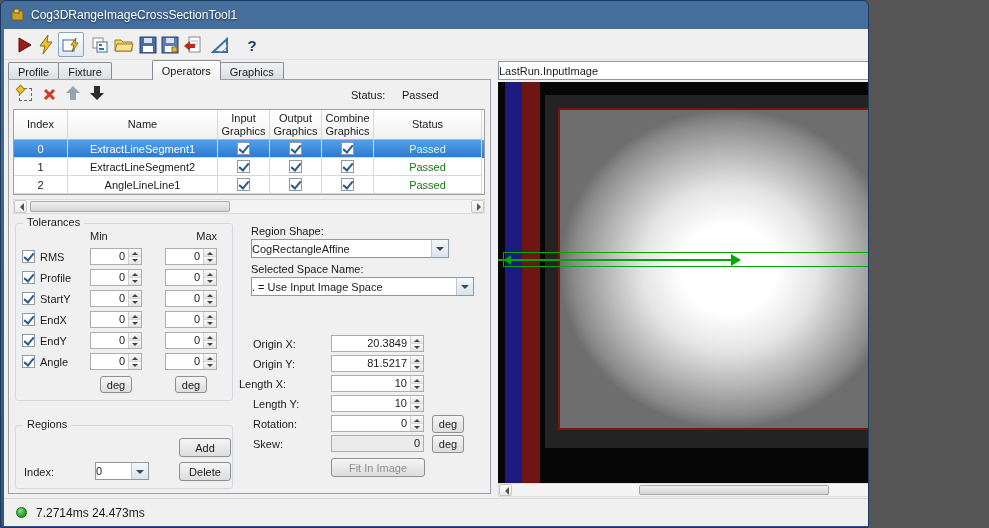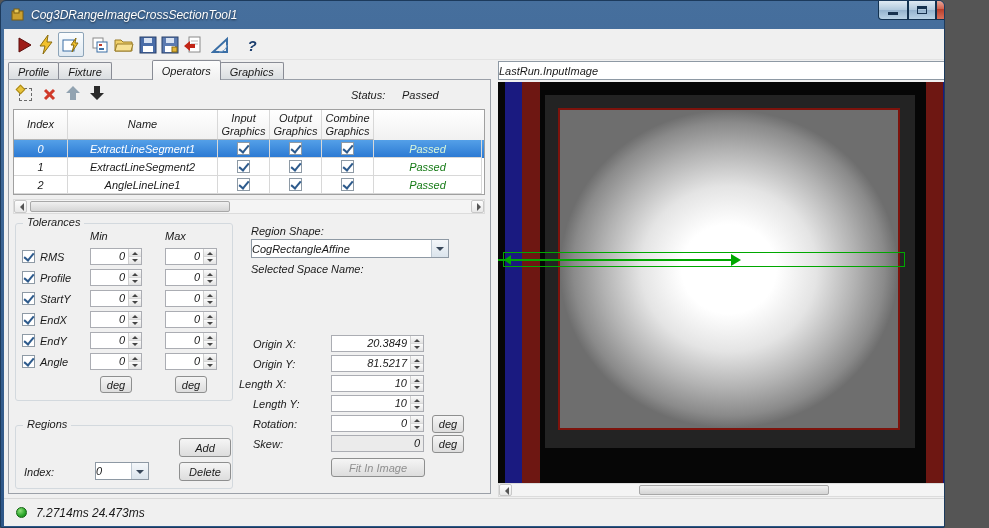--- a/index.html
+++ b/index.html
@@ -1,22 +1,22 @@
 <!DOCTYPE html>
 <html><head>
 <meta charset="utf-8">
 <style>
   * { margin:0; padding:0; box-sizing:border-box; }
   html,body { background:#555; }
   body { font-family:"Liberation Sans",sans-serif; font-size:11px; color:#1a1a1a; }
 
-  .win { position:relative; width:945px; height:528px;
+  .win { position:relative; width:869px; height:528px;
          background:linear-gradient(#466f9d,#2d5687);
          border:1px solid #1c3least; border:1px solid #1c3a5c;
-         border-radius:6px 6px 2px 2px; overflow:hidden;font-style:italic; }
+         border-radius:6px 6px 2px 2px; overflow:hidden; }
 
   
   .titlebar { position:absolute; left:0; top:0; width:989px; height:28px; }
   .title-icon { position:absolute; left:9px; top:6px; width:16px; height:16px; }
   .title-text { position:absolute; left:30px; top:7px; color:#fff; font-size:12px;
                 text-shadow:0 1px 2px rgba(0,0,0,.6); }
   .caps { position:absolute; right:8px; top:0; display:flex; }
   .cap { height:19px; border:1px solid #12314f; border-top:none; display:flex;
          align-items:center; justify-content:center; }
   .cap.minb { width:30px; background:linear-gradient(#dfeaf3,#b0c8dd 50%,#93b2cd 50%,#b9d3e6); border-radius:0 0 0 4px; }
@@ -265,20 +265,21 @@
     <div class="tablewrap">
       <div class="thead">
         <div class="tc">Index</div>
         <div class="tc">Name</div>
         <div class="tc">Input
 Graphics</div>
         <div class="tc">Output
 Graphics</div>
         <div class="tc">Combine
 Graphics</div>
+        <div class="tc">Status</div>
       </div>
       <div class="trow sel">
         <div class="tc">0</div>
         <div class="tc">ExtractLineSegment1</div>
         <div class="tc">
             <span class="cb"></span>
           </div>
         <div class="tc">
             <span class="cb"></span>
           </div>
@@ -319,21 +320,21 @@
 
     <div class="sb" style="left:9px;top:170px;width:472px;height:15px">
       <span class="sba l" style="left:0;top:0"></span>
       <span class="sbthumb" style="left:16px;top:1px;width:200px;height:11px"></span>
       <span class="sba r" style="right:0;top:0"></span>
     </div>
 
     <div class="group" style="left:11px;top:194px;width:218px;height:178px">
       <span class="gcap">Tolerances</span>
       <span class="lbl" style="left:74px;top:6px;width:52px;text-align:left">Min</span>
-      <span class="lbl" style="left:149px;top:6px;width:52px;text-align:left">Max</span>
+      <span class="lbl" style="left:149px;top:6px;width:52px;text-align:right">Max</span>
 
       <span class="cb" style="position:absolute;left:6px;top:26px"></span>
       <span class="lbl" style="left:24px;top:27px">RMS</span>
       <div class="spin" style="left:74px;top:24px;width:52px">
         <span class="spin-val">0</span>
         <span class="spin-btns">
             <span class="sp up"></span>
             <span class="sp dn"></span>
           </span>
       </div>
@@ -452,20 +453,24 @@
           <span>Delete</span>
         </div>
     </div>
 
     <span class="lbl" style="left:247px;top:196px">Region Shape:</span>
     <div class="combo" style="left:247px;top:210px;width:198px">
       <span class="combo-text">CogRectangleAffine</span>
       <span class="combo-arrow"></span>
     </div>
     <span class="lbl" style="left:247px;top:234px">Selected Space Name:</span>
+    <div class="combo" style="left:247px;top:248px;width:223px">
+      <span class="combo-text">. = Use Input Image Space</span>
+      <span class="combo-arrow"></span>
+    </div>
 
 
     <span class="lbl" style="left:249px;top:309px">Origin X:</span>
     <div class="spin" style="left:327px;top:306px;width:93px">
       <span class="spin-val">20.3849</span>
       <span class="spin-btns">
           <span class="sp up"></span>
           <span class="sp dn"></span>
         </span>
     </div>

